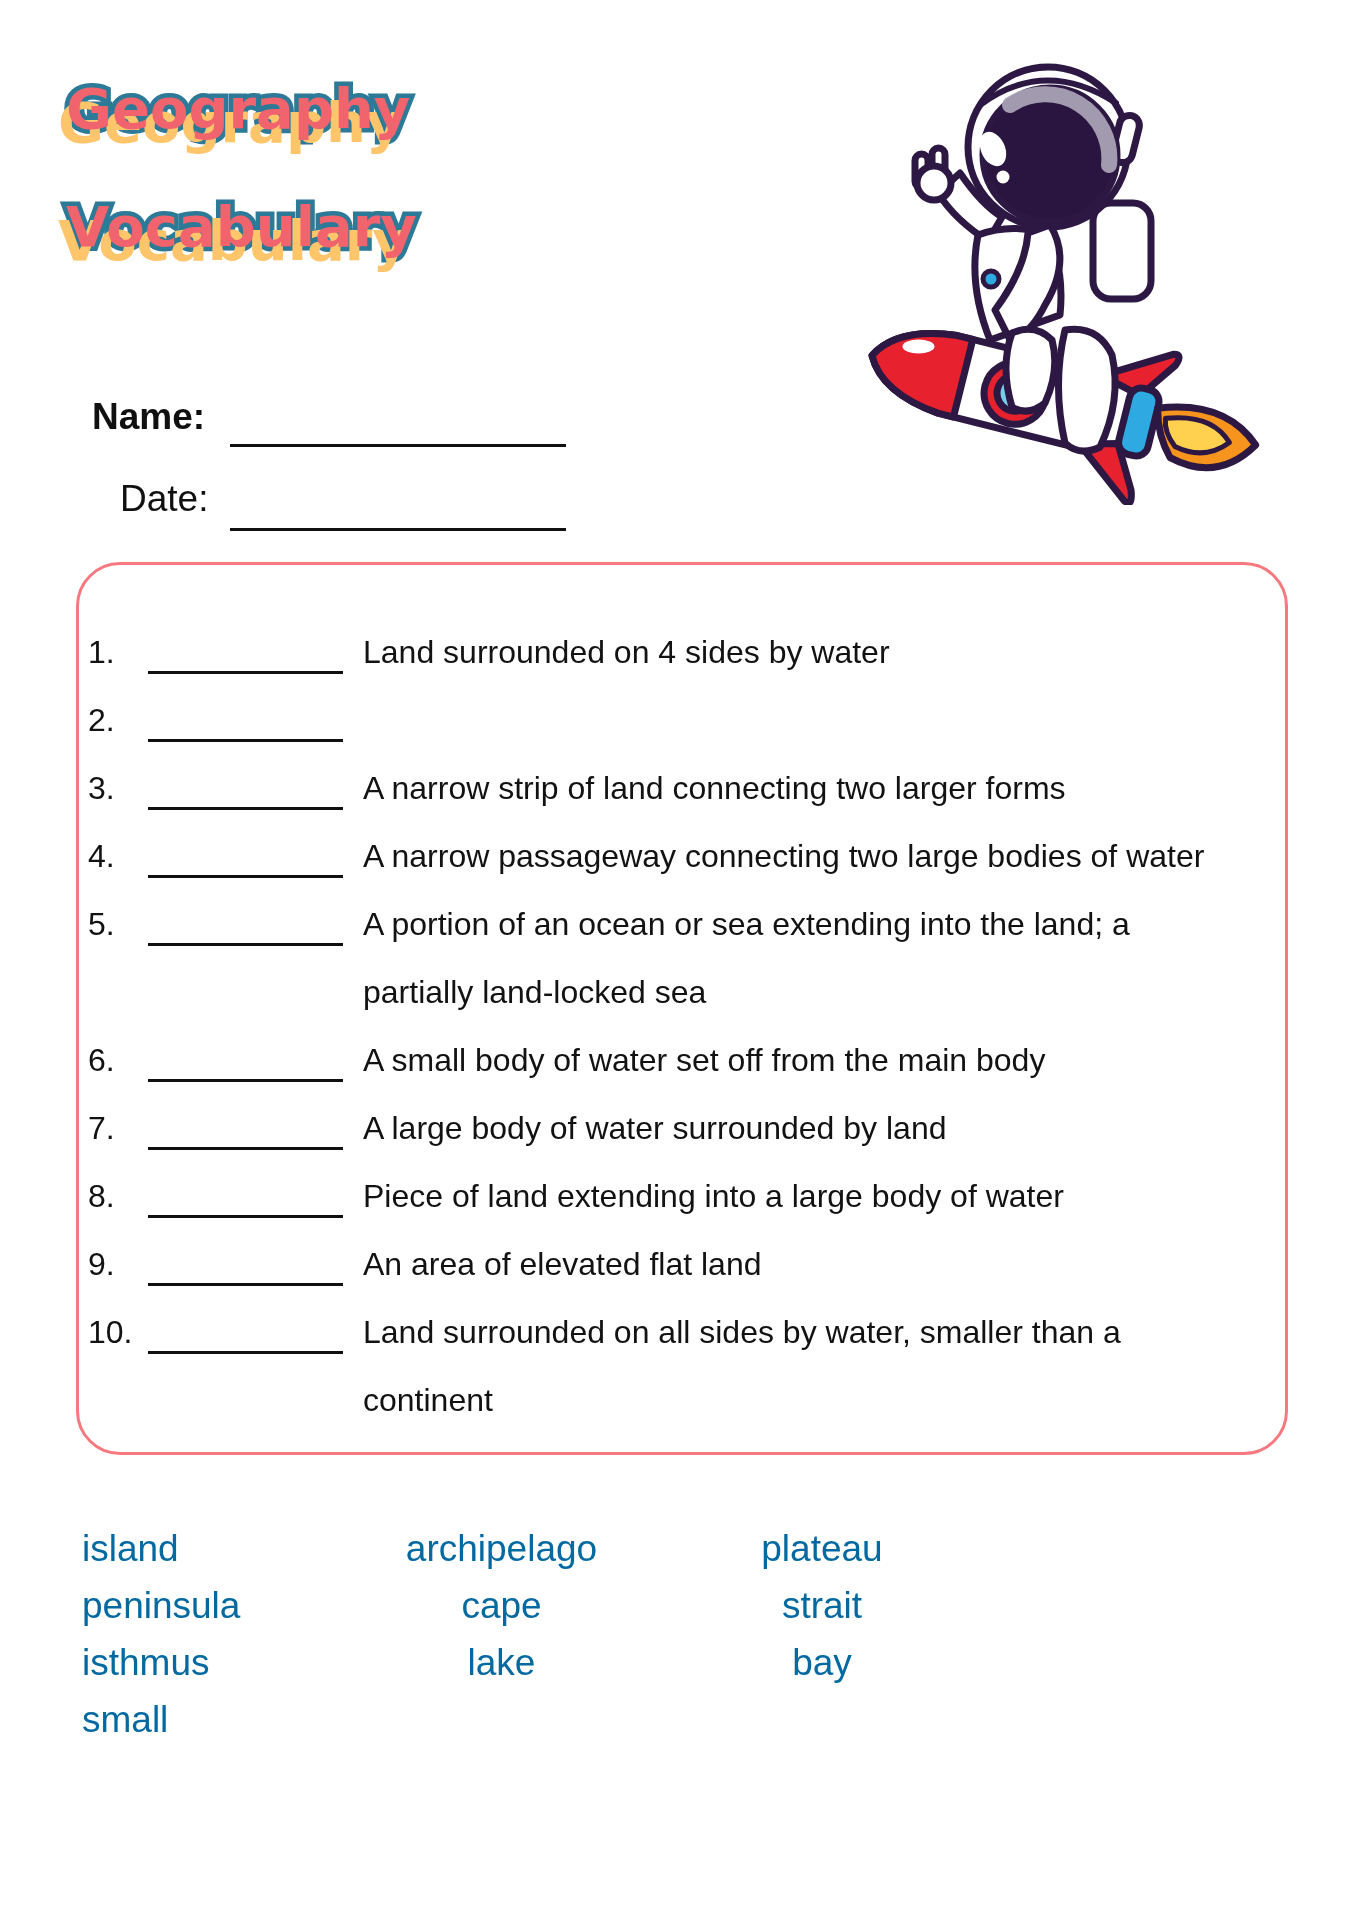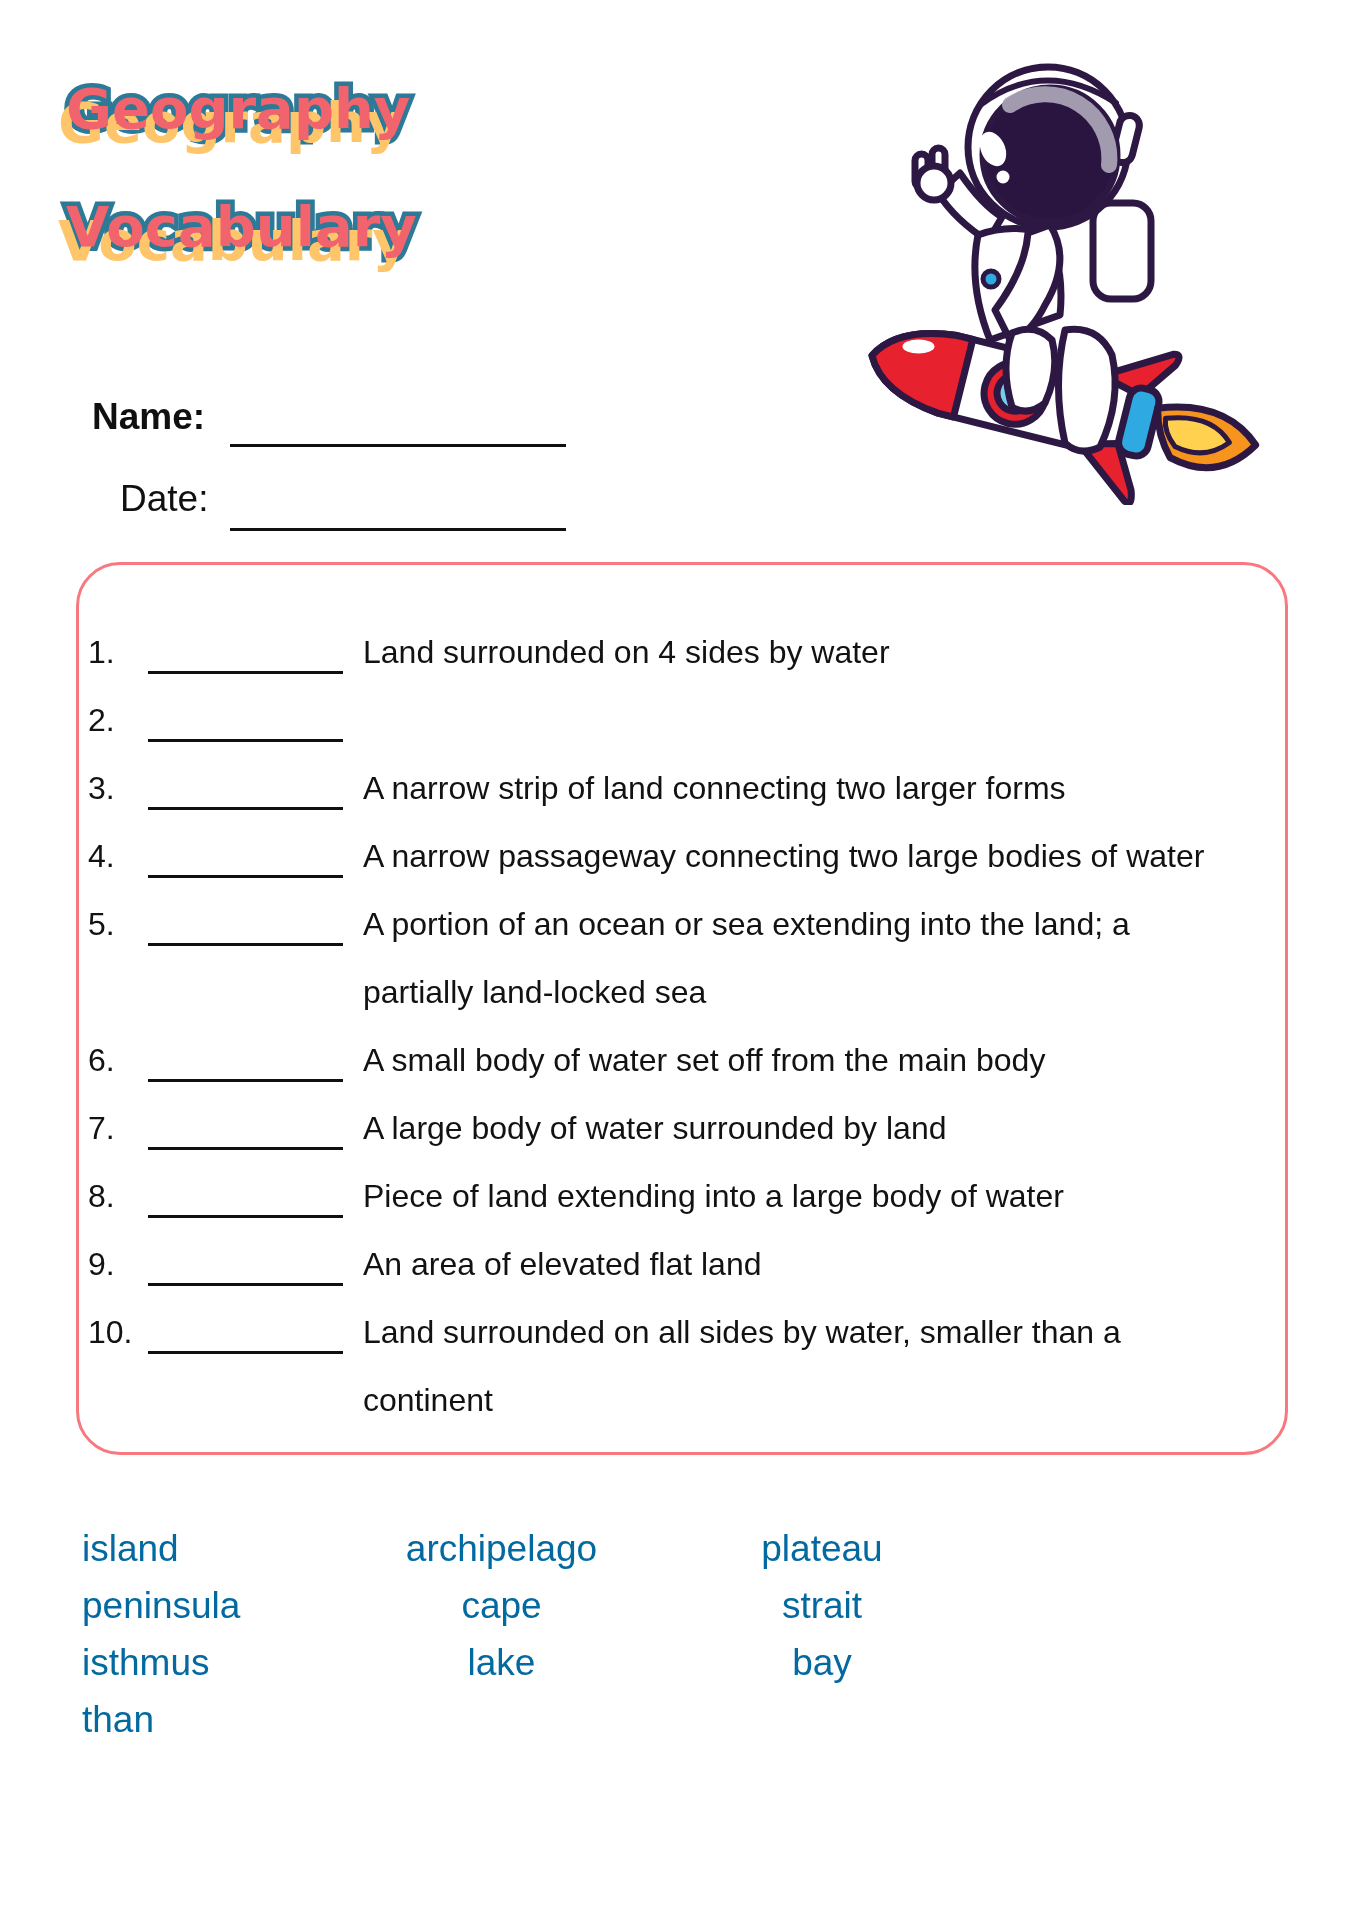--- a/index.html
+++ b/index.html
@@ -179,18 +179,18 @@
   <div class="word-bank">
     <span class="c1">island</span>
     <span class="c2">archipelago</span>
     <span class="c3">plateau</span>
     <span class="c1">peninsula</span>
     <span class="c2">cape</span>
     <span class="c3">strait</span>
     <span class="c1">isthmus</span>
     <span class="c2">lake</span>
     <span class="c3">bay</span>
-    <span class="c1">than</span>
+    <span class="c1">small</span>
     <span class="c2"></span>
     <span class="c3"></span>
   </div>
 
 </div>
 
 </body></html>

